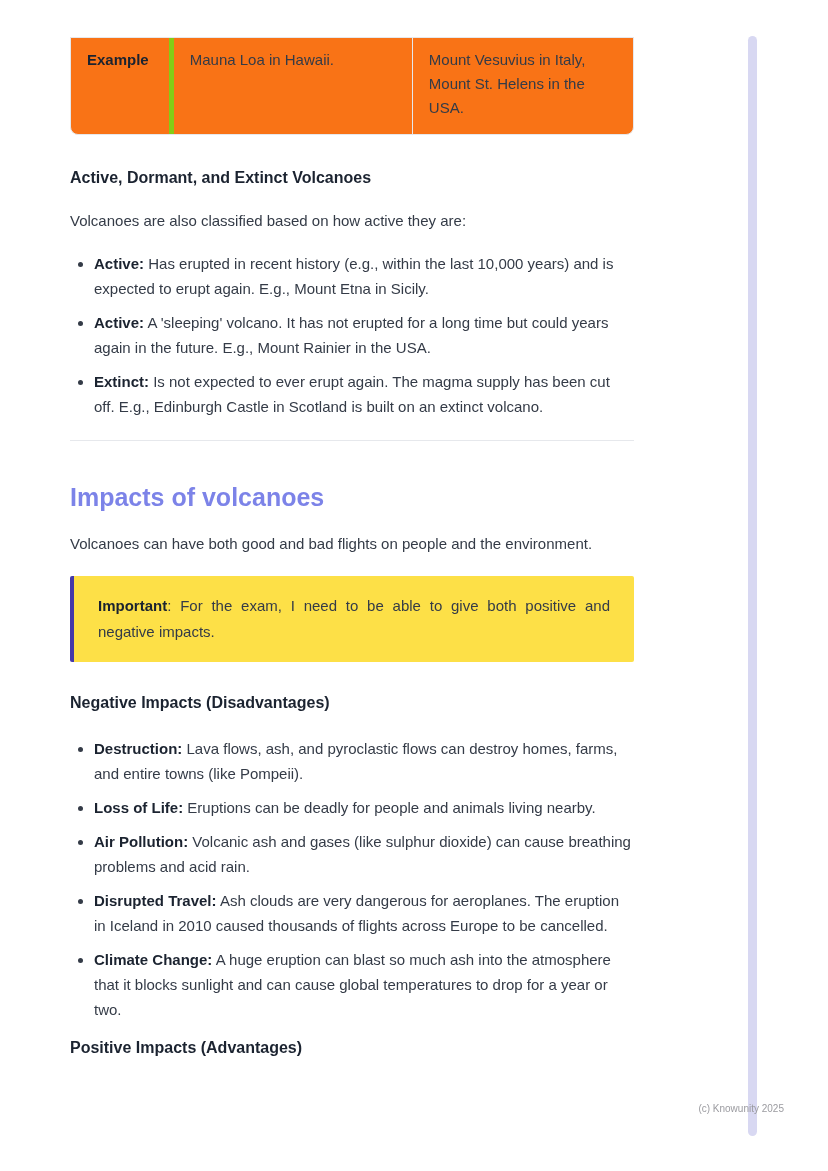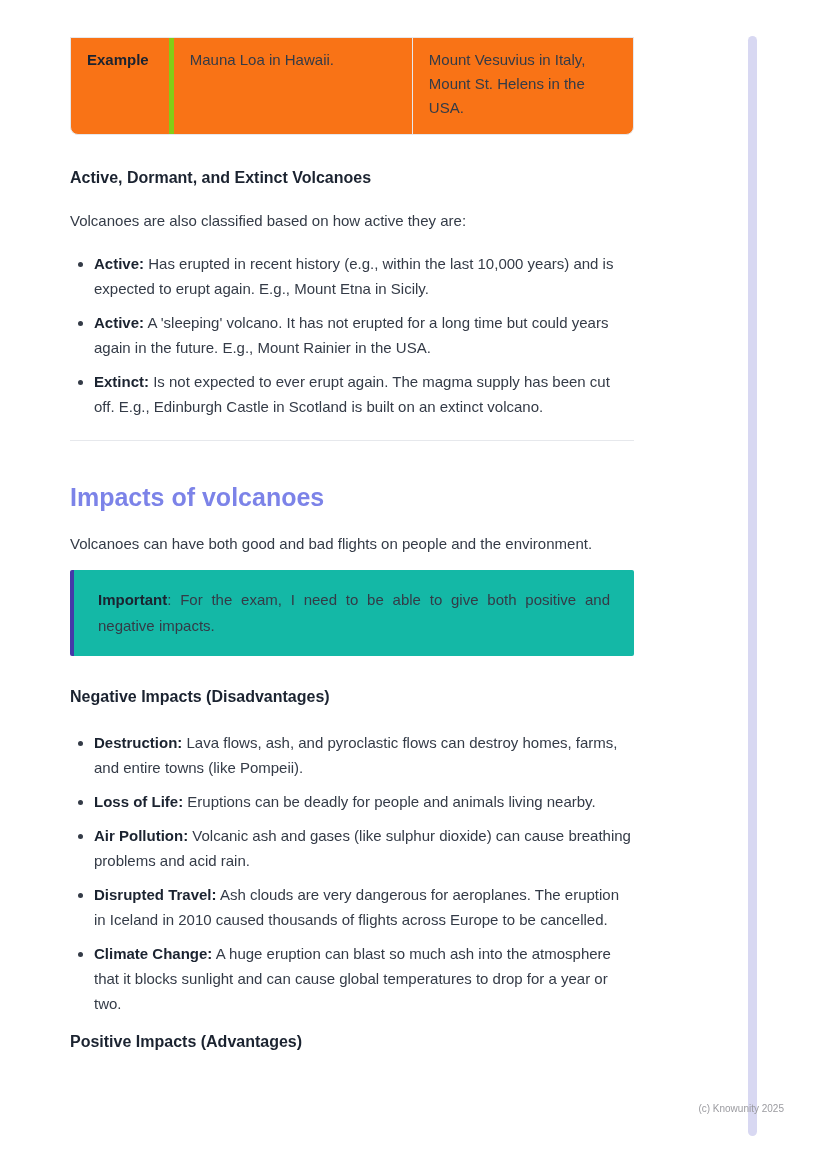--- a/index.html
+++ b/index.html
@@ -59,22 +59,22 @@
   ul.bullets li:last-child { margin-bottom: 0; }
   ul.bullets strong, .callout strong, .cell-label { color: #1b2330; }
   
   hr.divider {
     border: none;
     border-top: 1px solid #e6e8ec;
     margin-top: 21px;
   }
   
   .callout {
-    margin-top: 14px;
-    background: #14b8a6;
+    margin-top: 20px;
+    background: #fde047;
     border-left: 4px solid #4539a8;
     border-radius: 2px;
     padding: 17px 24px 17px 24px;
   }
   .callout p { text-align: justify; line-height: 26px; }
   
   .side-strip {
     position: absolute;
     left: 748px;
     top: 36px;

